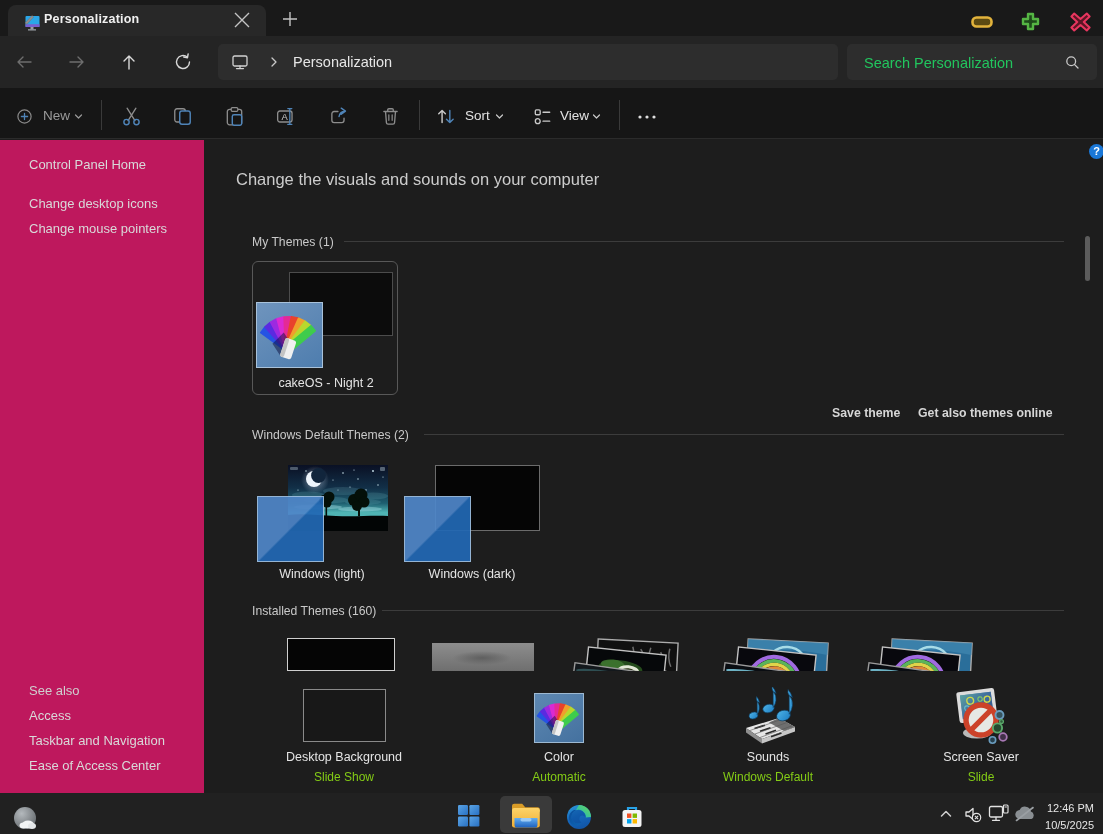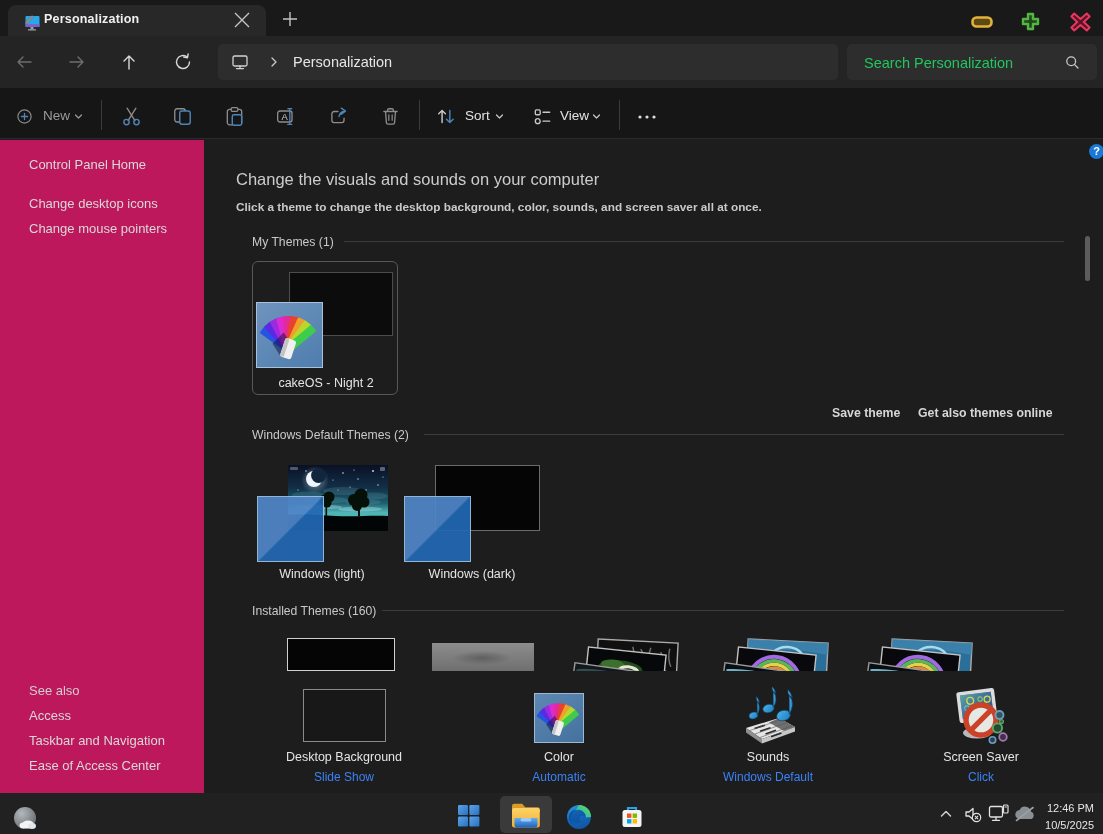--- a/index.html
+++ b/index.html
@@ -31,21 +31,21 @@
 
 
 #sidebar { position:absolute; left:0; top:140px; width:204px; height:654px; background:#be185d; }
 .snav { position:absolute; left:29px; font-size:13px; color:#d9d9d9; }
 #content { position:absolute; left:214px; top:140px; width:889px; height:654px; background:#1d1d1d;margin-top:9px; }
 .h1 { position:absolute; left:22px; top:21px; font-size:16.5px; color:#cccccc; }
 .sub { position:absolute; left:22px; top:51px; font-size:11.8px; font-weight:bold; color:#c9c9c9; }
 .gline { position:absolute; height:1px; background:#3c3c3c; }
 .glabel { position:absolute; font-size:12.2px; color:#c9c9c9; }
 .tname { position:absolute; font-size:12.5px; color:#e4e4e4; text-align:center; }
-.tsub  { position:absolute; font-size:12px; color:#3b82f6; text-align:center; }
+.tsub  { position:absolute; font-size:12px; color:#84cc16; text-align:center; }
 .link13 { position:absolute; font-size:12.3px; font-weight:bold; color:#d6d6d6; }
 
 
 #card { position:absolute; left:38px; top:112px; width:146px; height:134px; border:1px solid #585858; border-radius:6px; }
 
 
 #scrollthumb { position:absolute; left:1085px; top:236px; width:5px; height:45px; background:#5c5c5c; border-radius:3px; }
 
 
 #taskbar { position:absolute; left:0; top:793px; width:1103px; height:41px; background:#212121; }
@@ -196,21 +196,20 @@
     <div class="snav" style="top:56px">Change desktop icons</div>
     <div class="snav" style="top:81px">Change mouse pointers</div>
     <div class="snav" style="top:543px;color:#cfcfcf">See also</div>
     <div class="snav" style="top:568px">Access</div>
     <div class="snav" style="top:593px">Taskbar and Navigation</div>
     <div class="snav" style="top:618px">Ease of Access Center</div>
   </div>
 
   <div id="content">
     <div class="h1">Change the visuals and sounds on your computer</div>
-    <div class="sub">Click a theme to change the desktop background, color, sounds, and screen saver all at once.</div>
 
     <div class="glabel" style="left:38px;top:86px">My Themes (1)</div>
     <div class="gline" style="left:130px;top:92px;width:720px"></div>
 
     <div id="card">
       <div class="abs" style="left:36px;top:10px;width:104px;height:64px;background:#0c0c0c;border:1px solid #4c4c4c"></div>
       <div class="abs" style="left:3px;top:40px;width:67px;height:66px;background:linear-gradient(145deg,#6f94bd,#4e7dae);border:1.5px solid #a9c2da"></div>
       <svg class="abs" style="left:6px;top:43px" width="61" height="61" viewBox="0 0 64 64">
         <g id="fan" transform="translate(31,46) scale(0.86)">
           <rect x="-5" y="-40" width="10" height="36" rx="1" fill="#2553e4" transform="rotate(-54)"></rect>
@@ -422,21 +421,21 @@
       <circle cx="46.5" cy="34.5" r="1.9" fill="#2e5a3a" stroke="#5aa86a" stroke-width="1.3"></circle>
       <defs>
           <linearGradient id="ssg" x1="0" y1="0" x2="1" y2="1">
         <stop offset="0" stop-color="#62b0a2"></stop>
             <stop offset="0.5" stop-color="#3d6a9e"></stop>
             <stop offset="1" stop-color="#2a4a7e"></stop>
       </linearGradient>
         </defs>
     </svg>
     <div class="tname" style="left:692px;top:601px;width:150px">Screen Saver</div>
-    <div class="tsub" style="left:692px;top:621px;width:150px">Click</div>
+    <div class="tsub" style="left:692px;top:621px;width:150px">Slide</div>
   </div>
 
   <div class="abs" style="left:1089px;top:144px;width:15px;height:15px;border-radius:50%;background:#1a78d8;color:#fff;font-size:11px;font-weight:bold;text-align:center;line-height:15px">?</div>
   <div id="scrollthumb"></div>
 
   <div id="taskbar">
     <div id="fecell"></div>
 
     <svg class="abs" style="left:13px;top:13px" width="26" height="26" viewBox="0 0 26 26">
       <defs>

